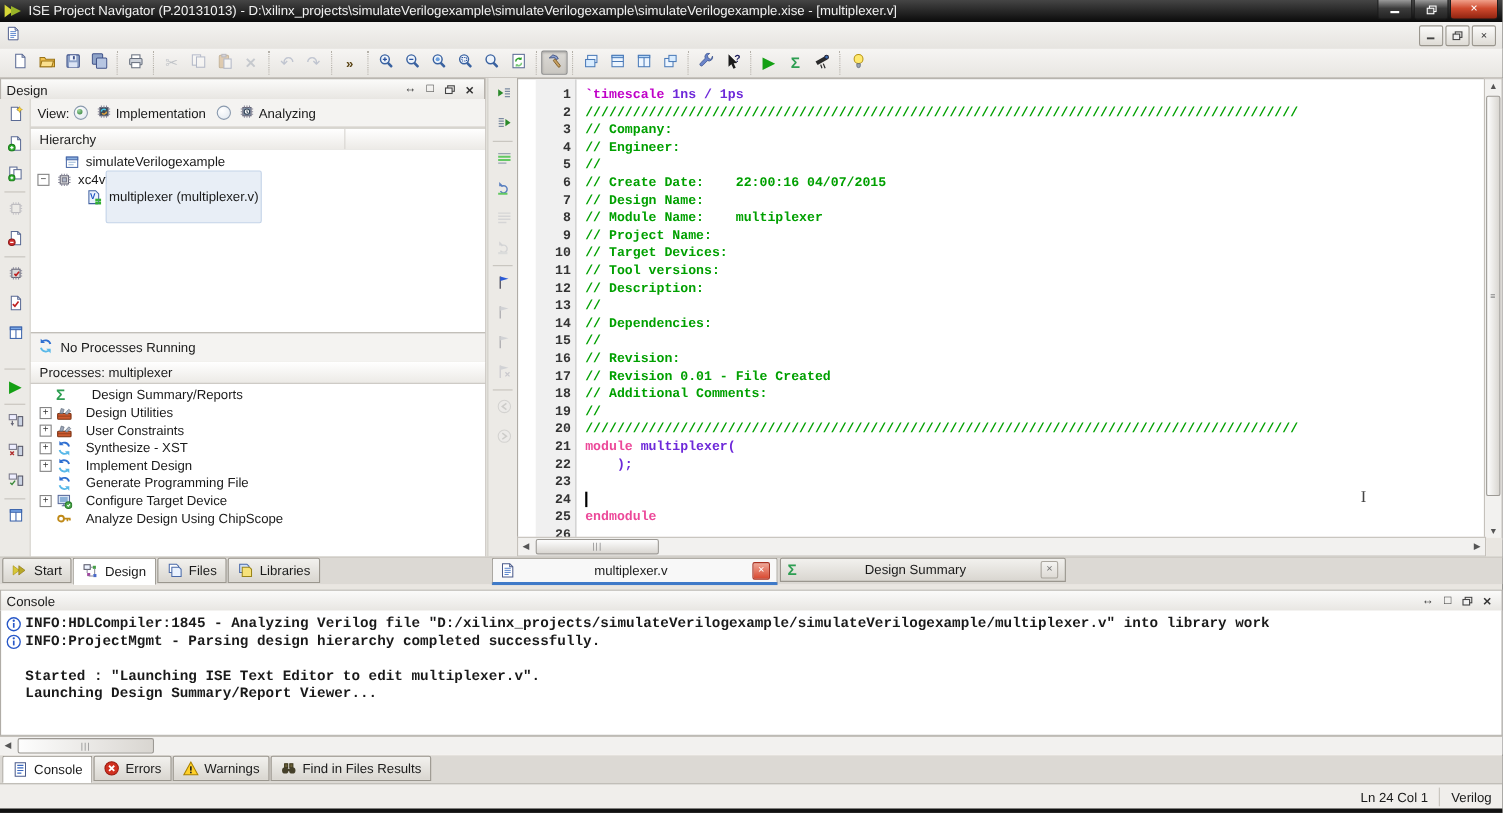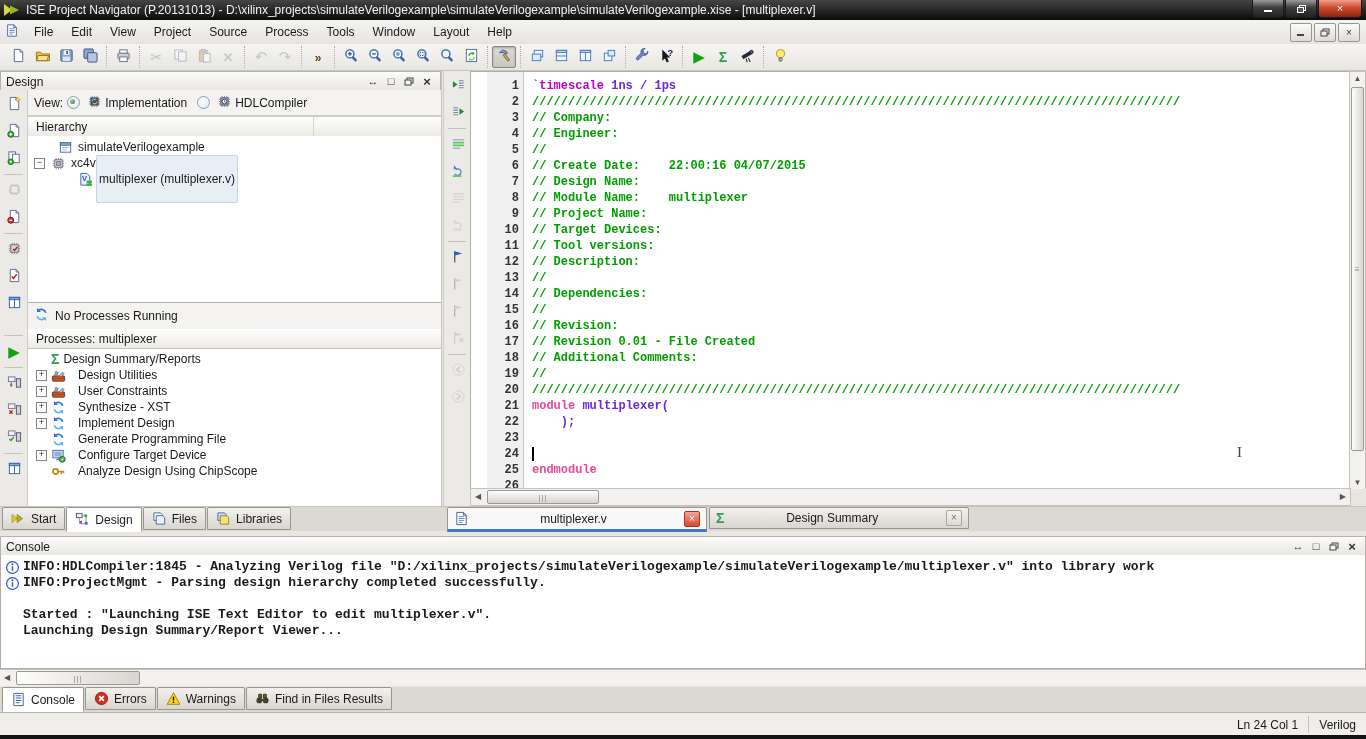--- a/index.html
+++ b/index.html
@@ -159,32 +159,20 @@
       <span class="wbtn close">×</span>
     </span>
   </div>
 
   <div class="menubar">
     <span class="mdi-icon"><svg width="14" height="15" viewBox="0 0 16 16">
           <path d="M3 1.5h7l3 3v10H3z" fill="#fff" stroke="#4a5a8a"></path>
           <path d="M10 1.5v3h3" fill="none" stroke="#4a5a8a"></path>
           <path d="M5 6h6M5 8h6M5 10h6M5 12h4" stroke="#4a78c8" stroke-width="0.9"></path>
         </svg></span>
-    <span id="menu-items" style="display:flex;">
-        <span class="menu-item">File</span>
-        <span class="menu-item">Edit</span>
-        <span class="menu-item">View</span>
-        <span class="menu-item">Project</span>
-        <span class="menu-item">Source</span>
-        <span class="menu-item">Process</span>
-        <span class="menu-item">Tools</span>
-        <span class="menu-item">Window</span>
-        <span class="menu-item">Layout</span>
-        <span class="menu-item">Help</span>
-      </span>
     <span class="mdibtns">
       <span class="mdibtn">
           <svg width="8" height="7">
             <rect x="0" y="5" width="7" height="2" fill="#444"></rect>
           </svg>
         </span>
       <span class="mdibtn">
           <svg width="10" height="9">
             <rect x="3" y="1" width="6" height="5" fill="none" stroke="#444"></rect>
             <rect x="1" y="3" width="6" height="5" fill="#eee" stroke="#444"></rect>
@@ -516,21 +504,21 @@
                 <path d="M10.5 8a2.5 2.5 0 0 1-4.3 1.6" stroke="#e8a83a" fill="none" stroke-width="1.4"></path>
               </svg></span>
           <span>Implementation</span>
           <span class="radio" id="radio-sim" style="margin-left:10px;"></span>
           <span class="vicon" id="sim-icon"><svg width="15" height="15" viewBox="0 0 16 16">
                 <rect x="4" y="4" width="8" height="8" fill="#8a9ab0" stroke="#667"></rect>
                 <path d="M5.5 2v2M8 2v2M10.5 2v2M5.5 12v2M8 12v2M10.5 12v2M2 5.5h2M2 8h2M2 10.5h2M12 5.5h2M12 8h2M12 10.5h2" stroke="#889"></path>
                 <circle cx="8" cy="8" r="2.6" fill="#fff" stroke="#345"></circle>
                 <path d="M8 6.6v1.6l1.2.8" stroke="#345" fill="none"></path>
               </svg></span>
-          <span>HDLCompiler</span>
+          <span>Analyzing</span>
         </div>
         <div class="hier-header">
           <span>Hierarchy</span>
             <span class="colsep"></span>
         </div>
         <div class="hier-tree" id="hier-tree">
             <div class="tree-row" style="padding-left: 30px; margin-top: 3px;">
               <span style="display: flex;">
                 <svg width="15" height="15" viewBox="0 0 16 16">
                   <rect x="2.5" y="3" width="11" height="10" fill="#fff" stroke="#4868a8"></rect>
@@ -578,21 +566,21 @@
         </div>
         <div class="proc-header">
           <span>Processes: multiplexer</span>
         </div>
         <div class="proc-tree" id="proc-tree">
             <div class="tree-row" style="padding-left: 8px;">
               <span style="width: 15px; display: inline-flex; flex: 0 0 auto;"></span>
               <span style="display: flex;">
                 <span class="gly" style="color:#2e9e52;font-size:14px;font-weight:bold;">Σ</span>
               </span>
-              <span class="lbl" style="margin-left: 4px; text-align: center;">Design Summary/Reports</span>
+              <span class="lbl" style="margin-left: 24px; text-align: center;">Design Summary/Reports</span>
             </div>
             <div class="tree-row" style="padding-left: 8px;">
               <span style="width: 15px; display: inline-flex; flex: 0 0 auto;">
                 <span class="expander">+</span>
               </span>
               <span style="display: flex;">
                 <svg width="15" height="15" viewBox="0 0 16 16">
                   <rect x="1.5" y="8.5" width="13" height="5.5" rx="0.8" fill="#cc5a30" stroke="#7a3010"></rect>
                   <path d="M3.5 8.5L5 3.5l2.8 1-1.3 4z" fill="#98a2b4" stroke="#5a6474" stroke-width="0.6"></path>
                   <path d="M8.5 8.5l3.8-4.2 1.9 1.7-3.5 3.5z" fill="#aab4c4" stroke="#5a6474" stroke-width="0.6"></path>

